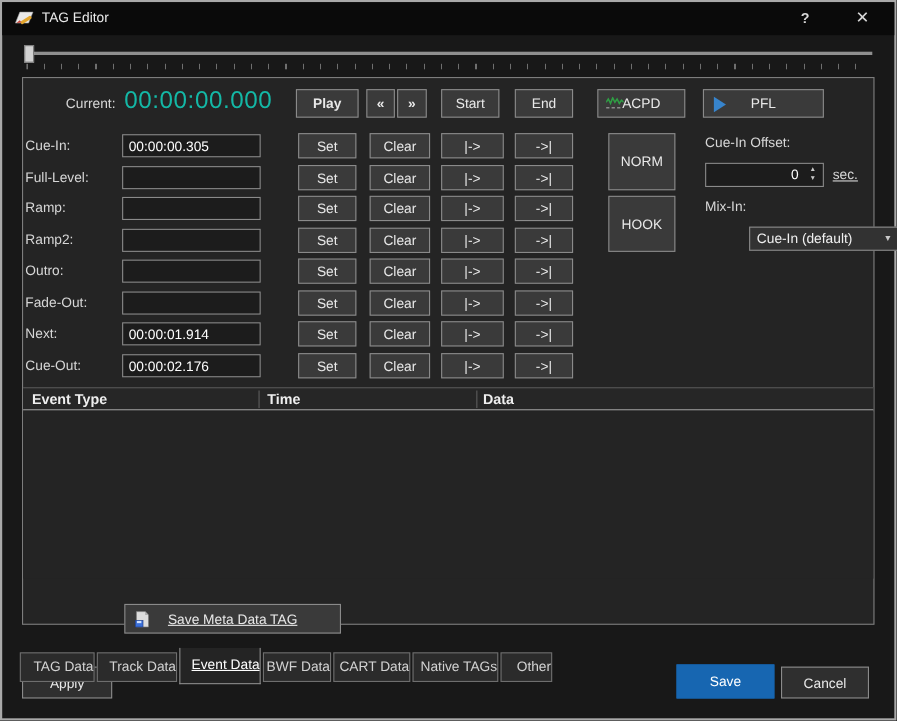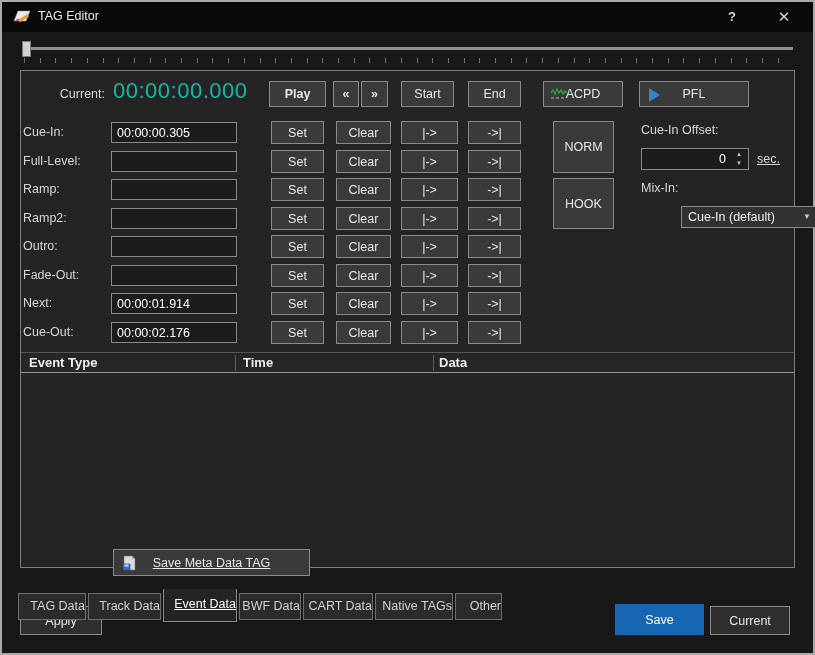--- a/index.html
+++ b/index.html
@@ -274,16 +274,16 @@
     <div class="tab tab-1">Track Data</div>
     <div class="tab tab-2 active">Event Data</div>
     <div class="tab tab-3">BWF Data</div>
     <div class="tab tab-4">CART Data</div>
     <div class="tab tab-5">Native TAGs</div>
     <div class="tab tab-6">Other</div>
   </div>
 
   <button class="btn bt-apply">Apply</button>
   <button class="btn bt-save">Save</button>
-  <button class="btn bt-cancel">Current</button>
+  <button class="btn bt-cancel">Cancel</button>
 
 </div>
 </div>
 
 </body></html>

